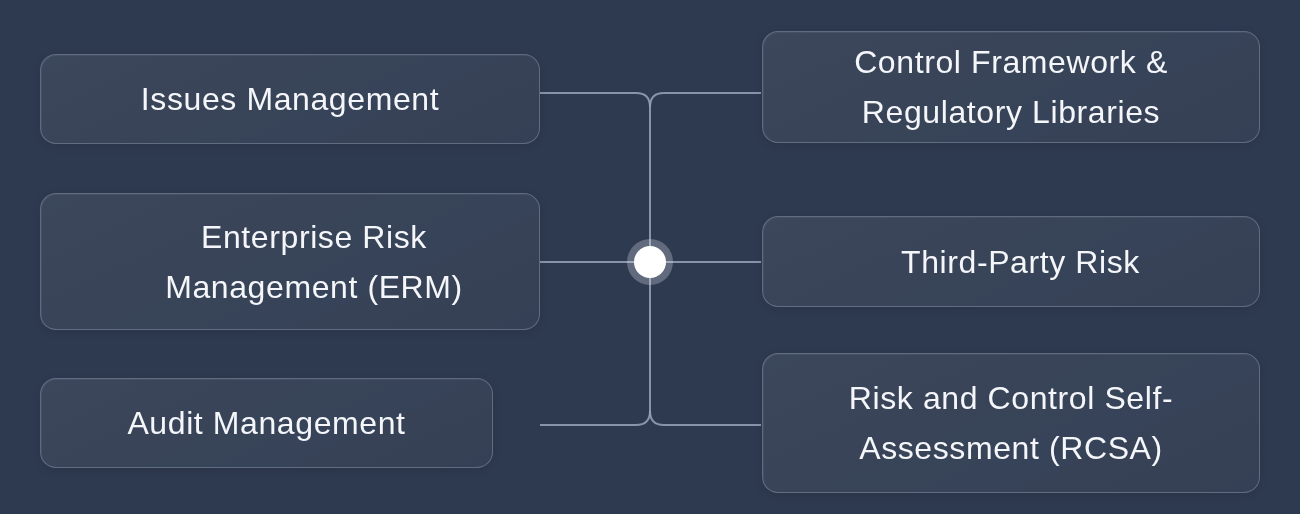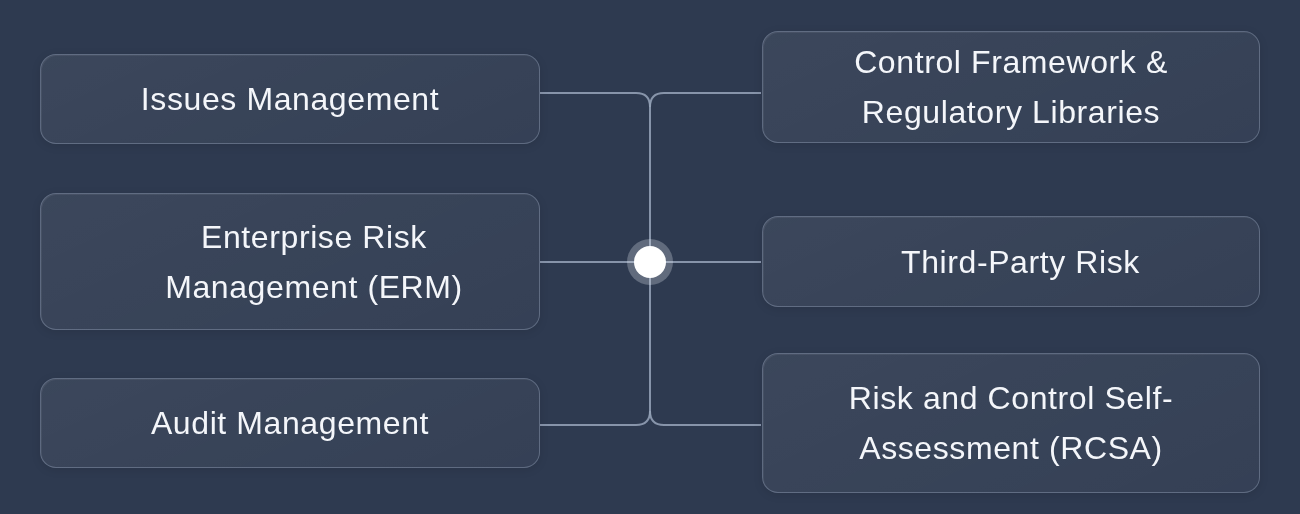--- a/index.html
+++ b/index.html
@@ -37,21 +37,21 @@
     font-weight: 500;
     letter-spacing: 0.6px;
     line-height: 50px;
     text-align: center;
   }
   .node .label { display: inline-block; }
 
   
   .node-issues      { left: 40px;  top: 54px;  width: 500px; height: 90px;  }
   .node-erm         { left: 40px;  top: 193px; width: 500px; height: 137px; padding-left: 48px; }
-  .node-audit       { left: 40px;  top: 378px; width: 500px; height: 90px; text-align: right;  }
+  .node-audit       { left: 40px;  top: 378px; width: 453px; height: 90px; text-align: right;  }
   
   .node-control     { left: 762px; top: 31px;  width: 498px; height: 112px; }
   .node-thirdparty  { left: 762px; top: 216px; width: 498px; height: 91px; padding-left: 19px;  }
   .node-rcsa        { left: 762px; top: 353px; width: 498px; height: 140px; text-align: center; }
 
   
   .node-erm .label     { max-width: 345px; }
   .node-control .label { max-width: 365px; }
   .node-rcsa .label    { max-width: 385px; }
 </style>

